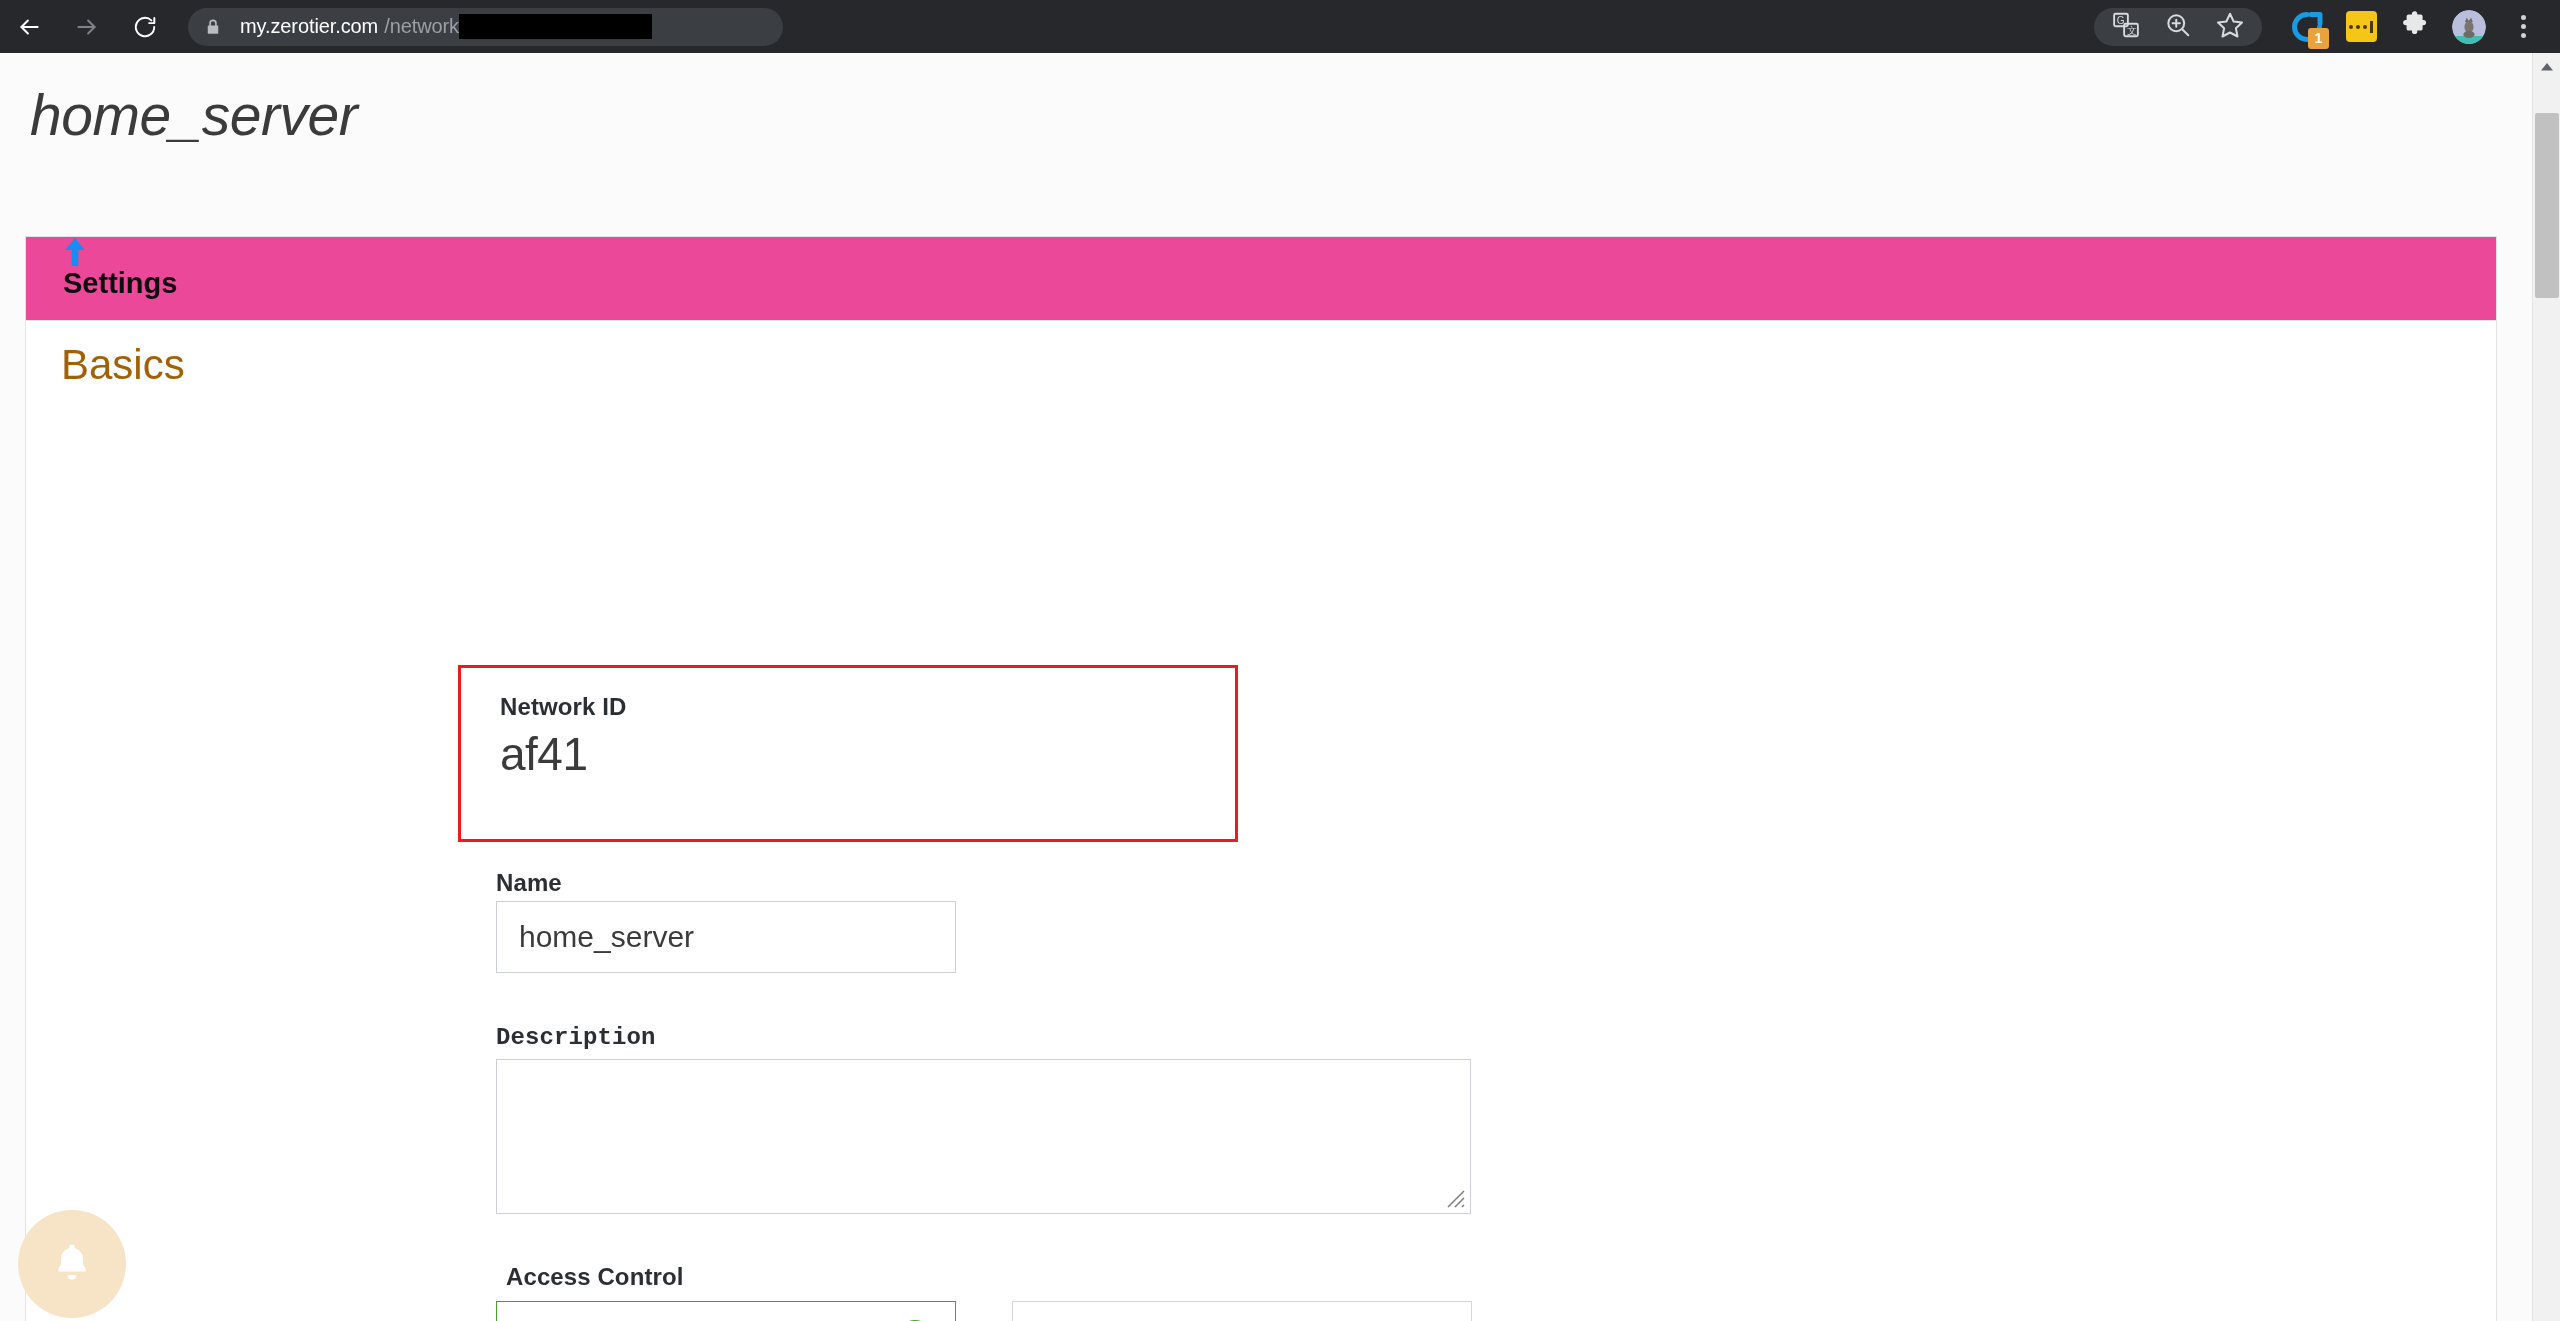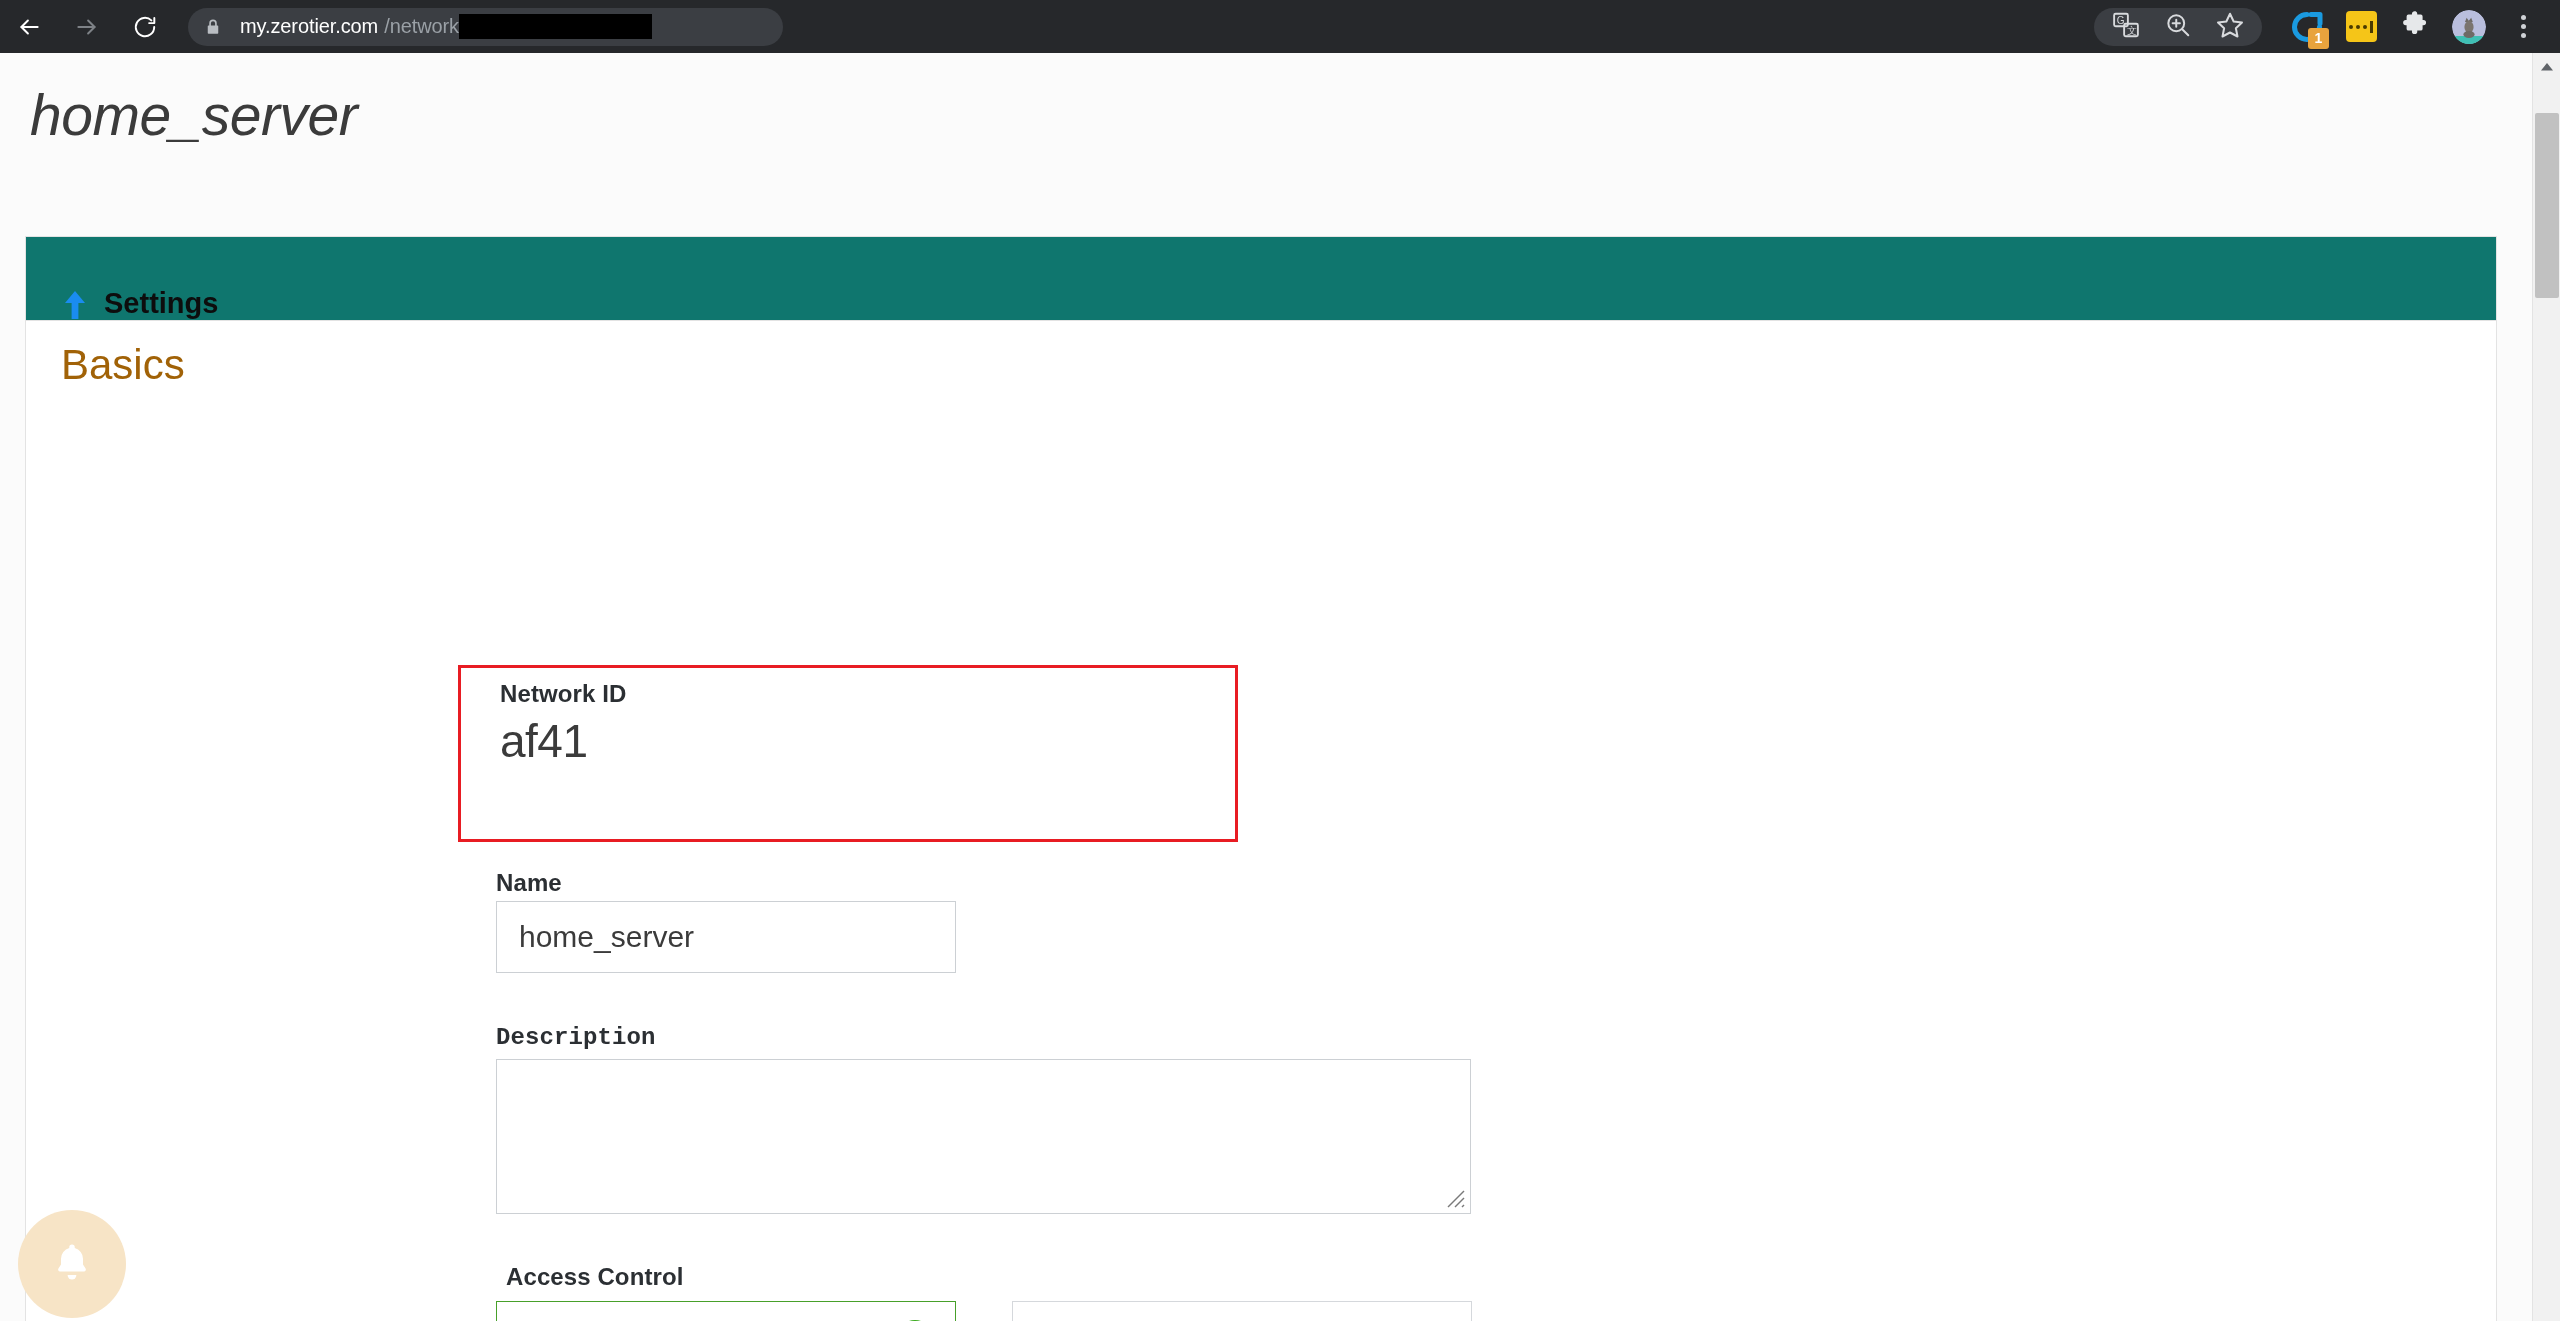--- a/index.html
+++ b/index.html
@@ -125,25 +125,26 @@
 
   #settings-panel {
     position: absolute;
     left: 25px; top: 183px;
     width: 2472px;
     background: #ffffff;
     border: 1px solid #e3e3e3;
   }
   #settings-header {
     height: 84px;
-    background: #0f766e;
+    background: #ec4899;
     border-bottom: 1px solid #e3e3e3;
-    display: flex; align-items: flex-end;
+    display: flex; align-items: flex-start;
     padding-left: 37px;
     cursor: pointer;
+    flex-direction: column;
   }
   #collapse-arrow { margin-right: 17px; display: flex; }
   #settings-header-label {
     font-size: 29px;
     font-weight: bold;
     color: #0d0d0d;
   }
 
   #settings-body {
     position: relative;
@@ -166,21 +167,21 @@
     letter-spacing: 0.1px;
   }
 
   
   #network-id-block {
     position: absolute;
     left: 432px; top: 344px;
     width: 780px; height: 177px;
     border: 3px solid #e81c23;
     padding-left: 39px;
-    padding-top: 12px;
+    padding-top: 25px;
   }
   #network-id-value-row {
     margin-top: 10px;
     display: flex; align-items: center;
     position: relative;
   }
   #network-id-value {
     font-size: 46px;
     color: #3b3b3b;
     font-weight: 400;

